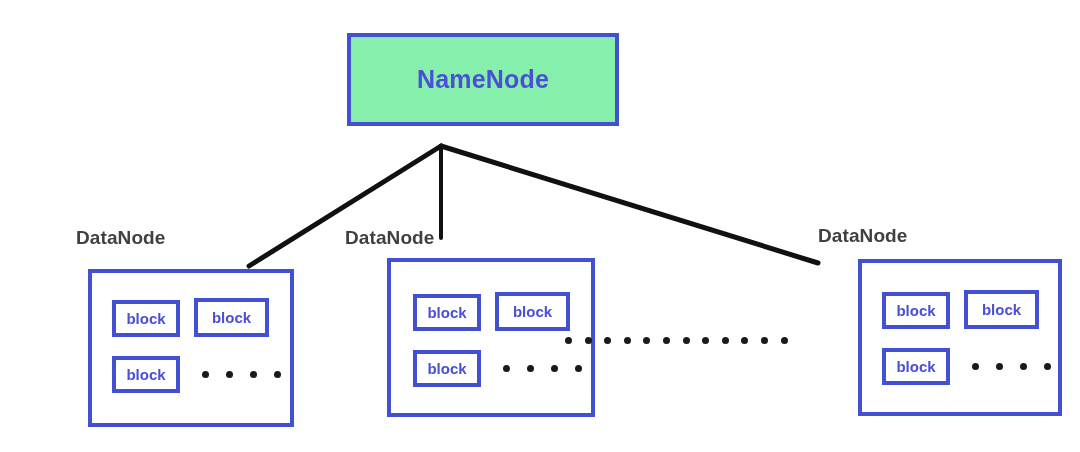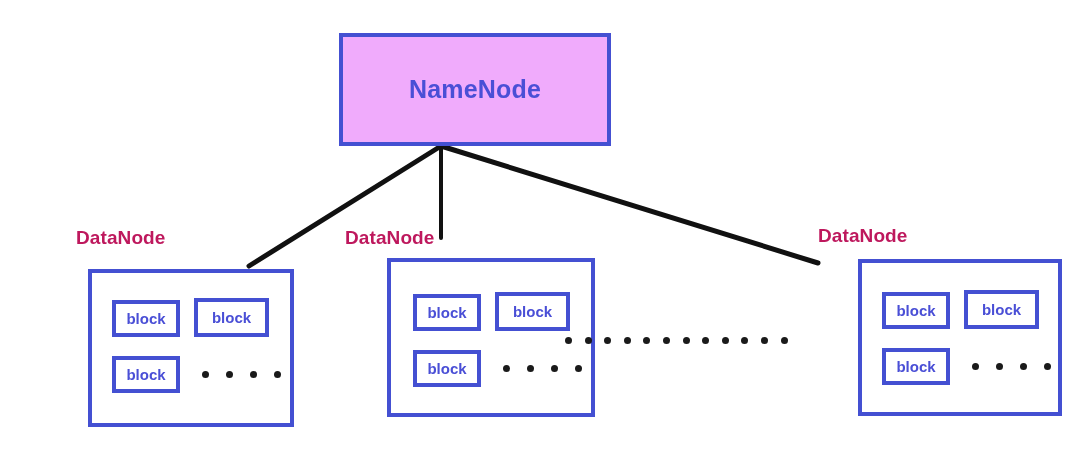--- a/index.html
+++ b/index.html
@@ -23,45 +23,45 @@
     position: absolute;
     left: 0;
     top: 0;
     width: 1080px;
     height: 452px;
     pointer-events: none;
   }
   
   .namenode-box {
     position: absolute;
-    left: 339px;
+    left: 347px;
     top: 33px;
     width: 272px;
-    height: 113px;
+    height: 93px;
     box-sizing: border-box;
     border: 4px solid #4450d2;
-    background: #f0abfc;
+    background: #86efac;
     display: flex;
     align-items: center;
     justify-content: center;
   }
   .namenode-label {
     color: #4a4fd6;
     font-size: 25px;
     font-weight: bold;
     letter-spacing: 0.2px;
     line-height: 1;
   }
   
   .datanode-group {
     position: absolute;
   }
   .datanode-title {
     position: absolute;
-    color: #be185d;
+    color: #404040;
     font-size: 19px;
     font-weight: bold;
     letter-spacing: 0.1px;
     white-space: nowrap;
     line-height: 1;
   }
   .datanode-box {
     position: absolute;
     box-sizing: border-box;
     border: 4px solid #4450d2;

